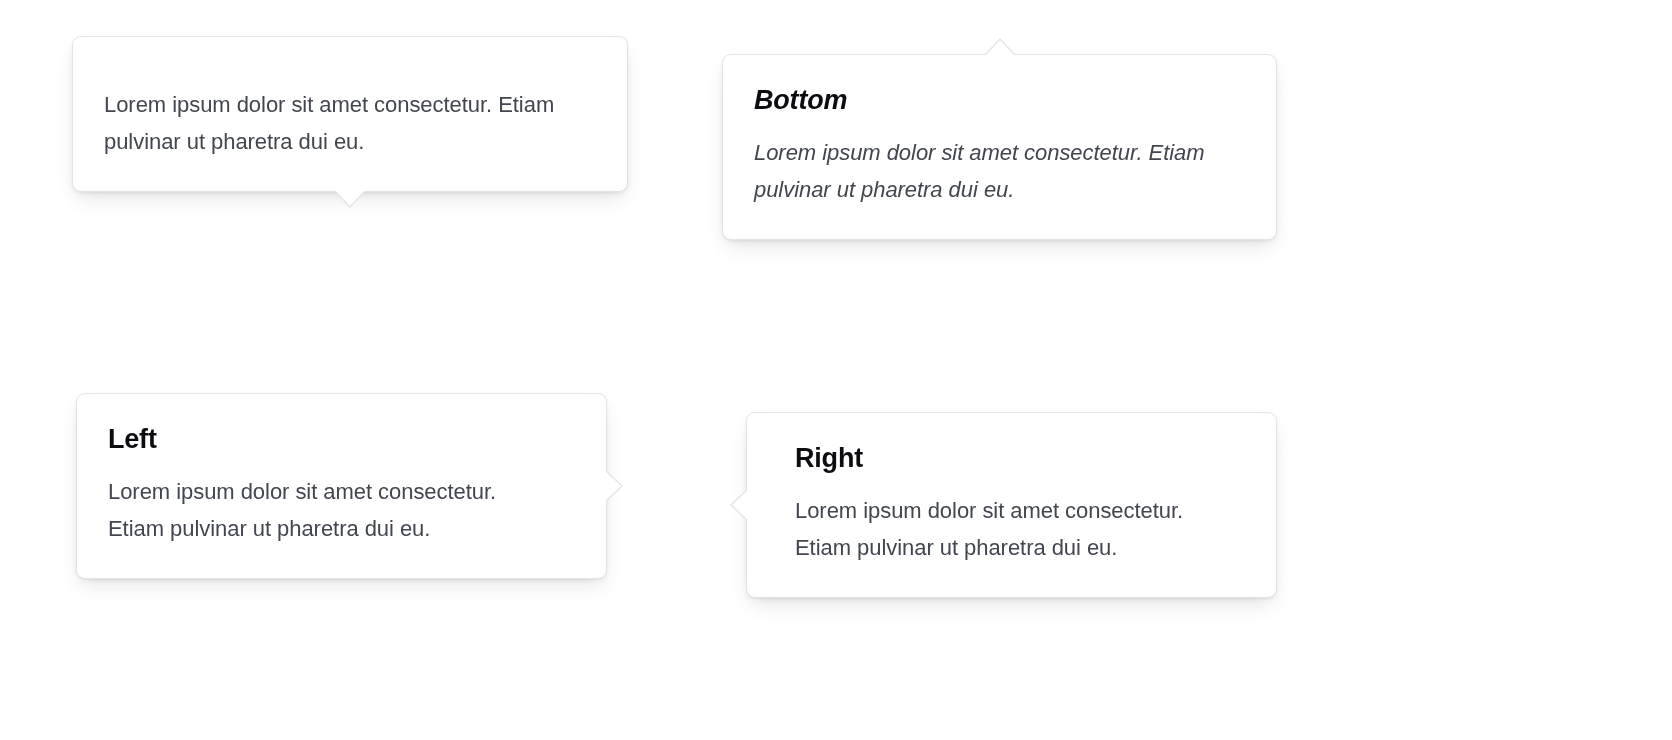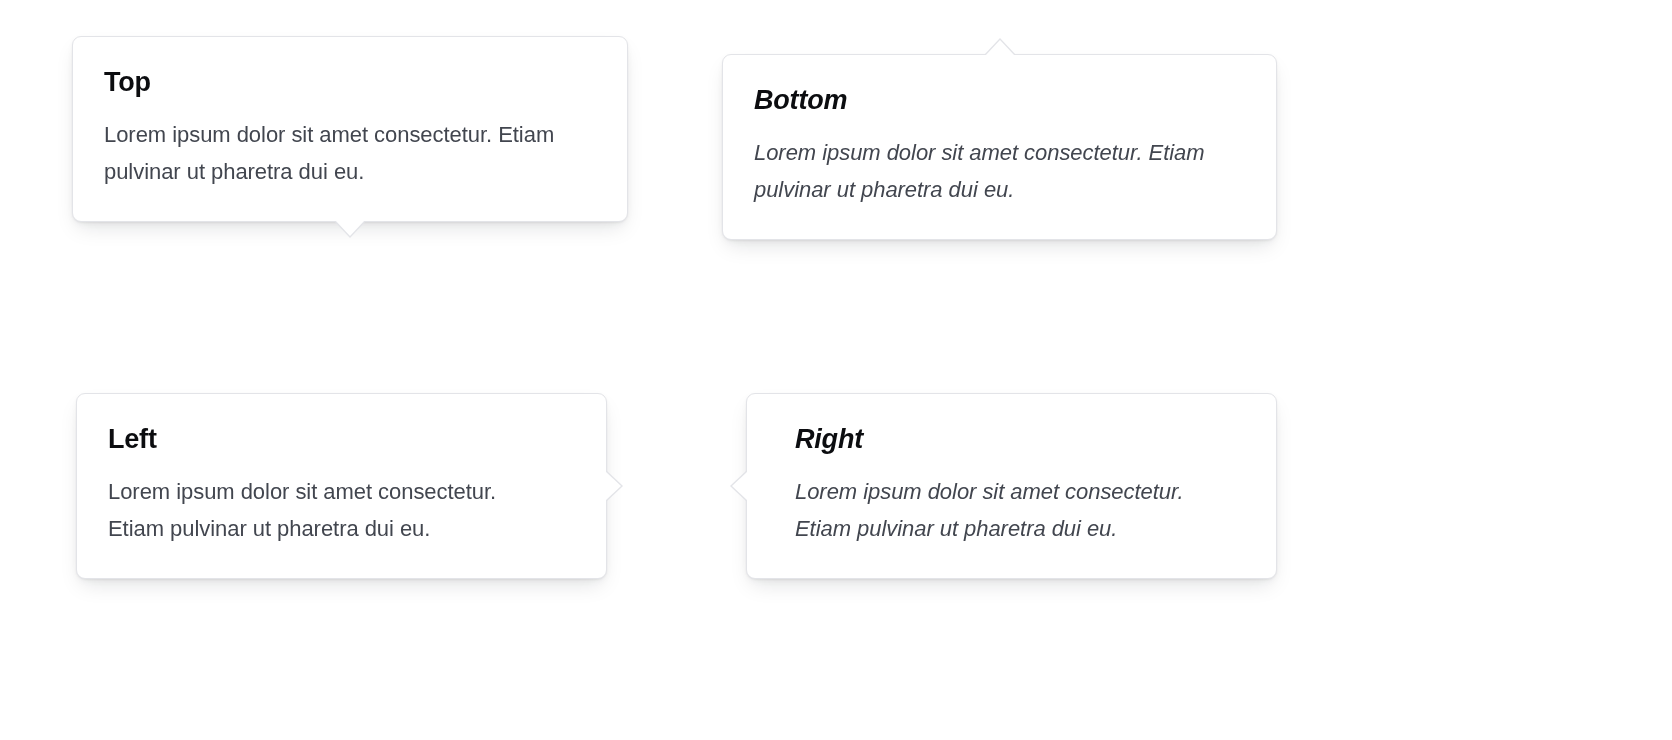--- a/index.html
+++ b/index.html
@@ -126,33 +126,32 @@
     top: -15px; left: -15px;
     border-top: 15px solid transparent;
     border-bottom: 15px solid transparent;
     border-right: 16px solid #ffffff;
   }
 
   
   #popover-top    { left: 72px;  top: 36px;  width: 556px; }
   #popover-bottom { left: 722px; top: 54px;  width: 555px; font-style: italic; }
   #popover-left   { left: 76px;  top: 393px; width: 531px; }
-  #popover-right  { left: 746px; top: 393px; width: 531px; font-style: italic; }
+  #popover-right  { left: 746px; top: 412px; width: 531px; }
 
   #popover-left .popover-inner  { padding-right: 52px; }
   #popover-right .popover-inner { padding-left: 48px; padding-right: 34px; }
 </style>
 </head>
 <body>
 
 <div id="stage">
 
   <div class="popover" id="popover-top">
     <div class="popover-inner">
-      <h2 class="popover-title">Top</h2>
       <p class="popover-body">Lorem ipsum dolor sit amet consectetur. Etiam pulvinar ut pharetra dui eu.</p>
     </div>
     <span class="arrow arrow-down"></span>
   </div>
 
   <div class="popover" id="popover-bottom">
     <div class="popover-inner">
       <h2 class="popover-title">Bottom</h2>
       <p class="popover-body">Lorem ipsum dolor sit amet consectetur. Etiam pulvinar ut pharetra dui eu.</p>
     </div>

